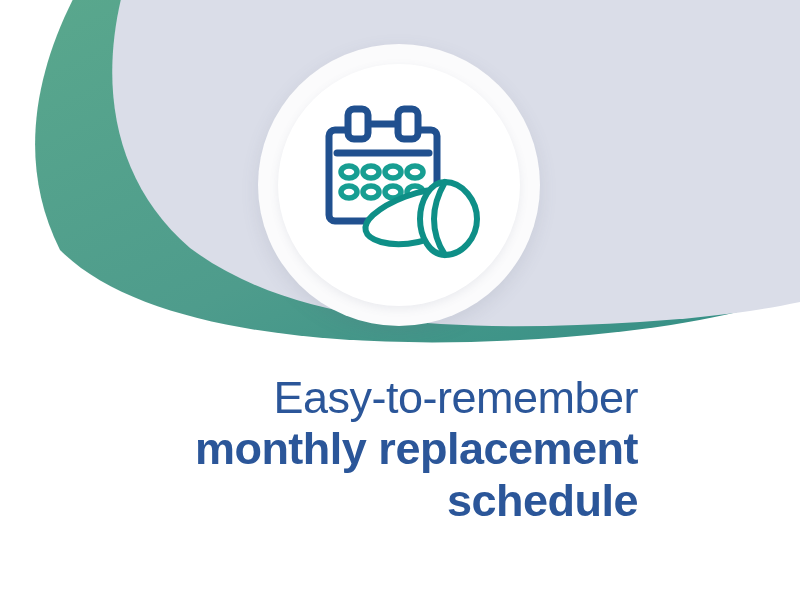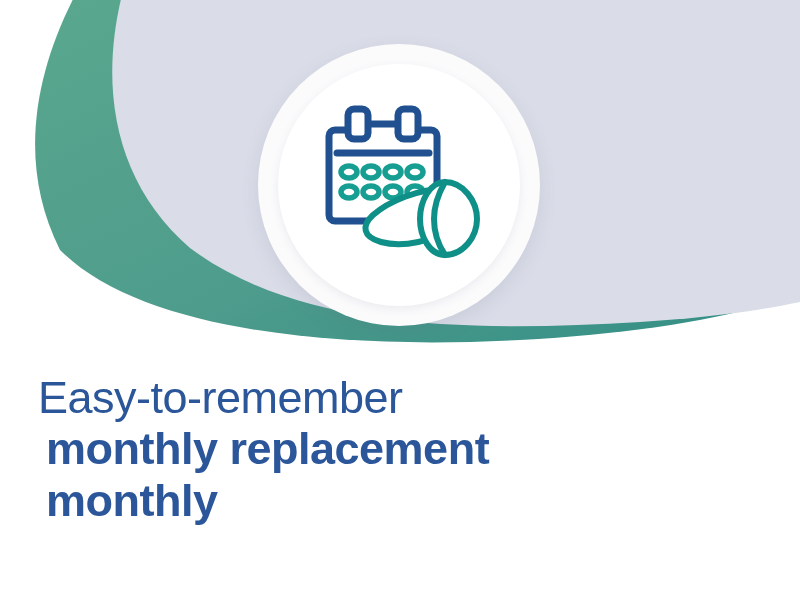--- a/index.html
+++ b/index.html
@@ -65,20 +65,21 @@
     position: absolute;
     left: 38px;
     top: 372px;
     width: 600px;
   }
   .hl-line {
     color: #2b5699;
     letter-spacing: -0.5px;
     line-height: 1.14;
     white-space: nowrap;
+    text-align: right;
   }
   .hl-light {
     font-size: 45px;
     font-weight: 400;
   }
   .hl-bold {
     font-size: 45px;
     font-weight: 700;
     margin-left: 8px;
   }
@@ -173,16 +174,16 @@
         <path fill="none" d="M 134,85
                  C 126,99 123,110 123,122
                  C 123,134 126,146 134,158"></path>
       </g>
     </svg>
   </div>
 
   <div id="headline">
     <div class="hl-line hl-light">Easy-to-remember</div>
     <div class="hl-line hl-bold">monthly replacement</div>
-    <div class="hl-line hl-bold">monthly</div>
+    <div class="hl-line hl-bold">schedule</div>
   </div>
 
 </div>
 
 </body></html>

